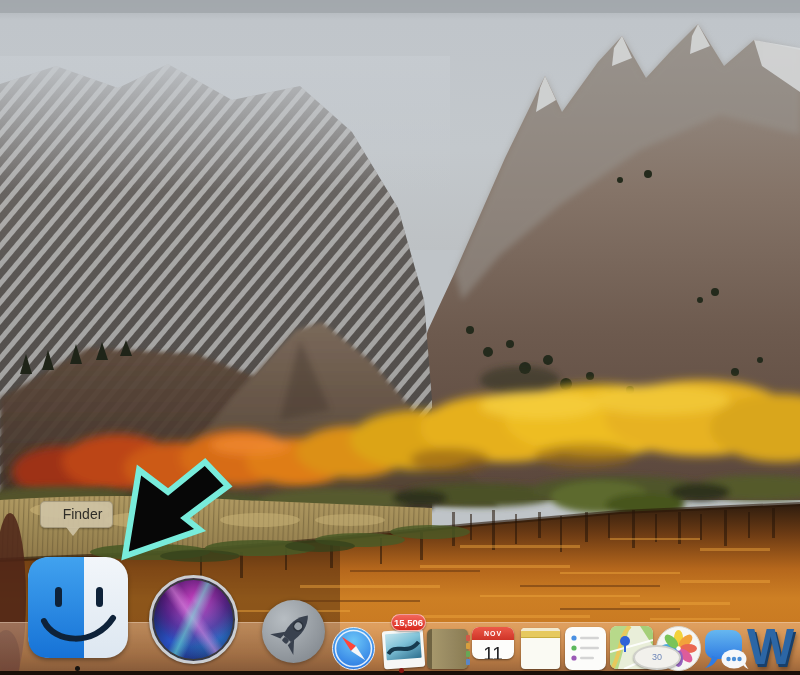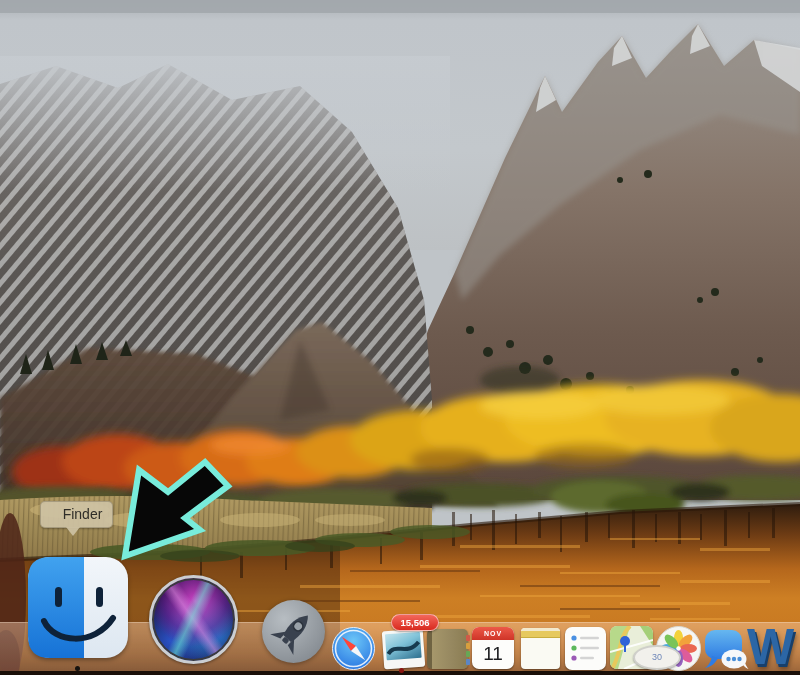--- a/index.html
+++ b/index.html
@@ -30,27 +30,27 @@
       radial-gradient(circle at 80% 70%,rgba(44,118,222,.8),rgba(0,0,0,0) 55%),
       radial-gradient(circle at 58% 58%,rgba(64,222,190,.75),rgba(0,0,0,0) 48%),
       #120a2a;}
   
   .icon-launchpad{left:261px;top:599px;width:65px;height:65px;filter:drop-shadow(0 1px 2px rgba(0,0,0,.35));}
   
   .icon-safari{left:332px;top:627px;width:43px;height:43px;}
   .icon-mail{left:383px;top:630px;width:41px;height:38px;transform:rotate(-4deg);
     background:#f6f7f5;border-radius:3px;box-shadow:0 1px 2px rgba(0,0,0,.4);padding:3px;}
   .mail-art{width:100%;height:26px;background:linear-gradient(155deg,#c4e4ec 0%,#7fc2d8 45%,#2e6f8e 100%);border-radius:1px;position:relative;overflow:hidden;}
-  .mail-badge{position:absolute;left:391px;top:614px;width:48px;height:17px;z-index:6;
+  .mail-badge{position:absolute;left:391px;top:614px;width:35px;height:17px;z-index:6;
     background:linear-gradient(180deg,#f4685c,#d8291e);border-radius:9px;border:1px solid rgba(255,255,255,.55);
     color:#fff;font-size:9.5px;font-weight:bold;text-align:center;line-height:15px;box-shadow:0 1px 2px rgba(0,0,0,.35);}
   .icon-contacts{left:427px;top:629px;width:41px;height:40px;border-radius:5px;position:absolute;
     background:linear-gradient(90deg,#6f6342 0 5px,#a6976b 5px,#968860 60%,#8a7c52);box-shadow:0 1px 2px rgba(0,0,0,.4);}
   .ctab{position:absolute;right:-2px;width:4px;height:6px;border-radius:1px;}
-  .icon-calendar{left:472px;top:627px;width:42px;height:42px;border-radius:7px;background:#fdfdfb;overflow:hidden;
+  .icon-calendar{left:472px;top:627px;width:42px;height:32px;border-radius:7px;background:#fdfdfb;overflow:hidden;
     box-shadow:0 1px 2px rgba(0,0,0,.45);}
   .cal-top{height:13px;background:linear-gradient(180deg,#ec5a48,#cf3428);color:#fff;font-size:7px;font-weight:bold;
     letter-spacing:1px;text-align:center;line-height:13px;}
   .cal-day{height:29px;text-align:center;font-size:19px;color:#1d1d1f;line-height:28px;}
   .icon-notes{left:521px;top:628px;width:39px;height:41px;border-radius:4px;overflow:hidden;background:#fafaf3;
     box-shadow:0 1px 2px rgba(0,0,0,.4);}
   .notes-top1{height:3px;background:#f2e9ce;}
   .notes-top2{height:7px;background:#e6c95e;border-bottom:1px solid #c9ad3f;}
   .icon-reminders{left:565px;top:627px;width:41px;height:43px;border-radius:7px;background:#fcfcfa;
     box-shadow:0 1px 2px rgba(0,0,0,.45);}

